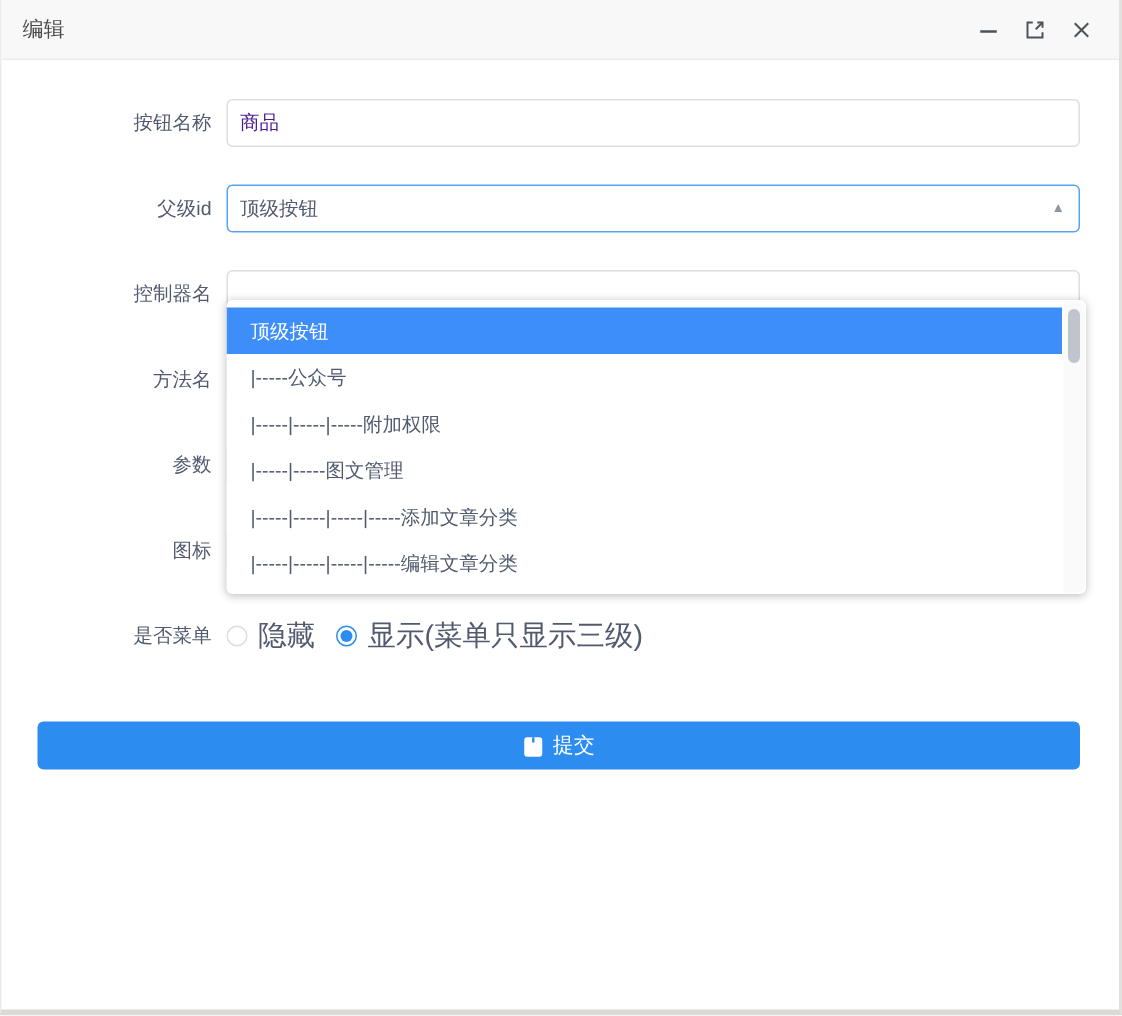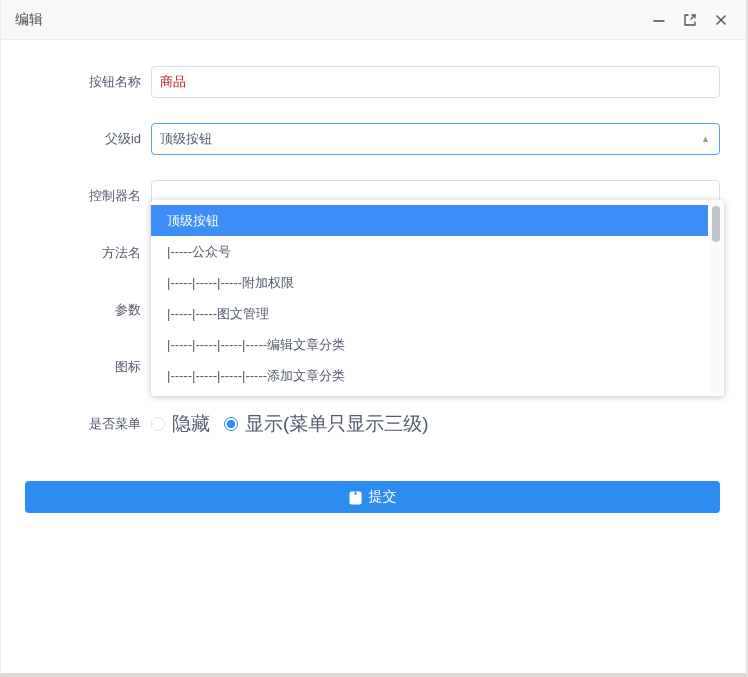--- a/index.html
+++ b/index.html
@@ -29,21 +29,21 @@
   .win-controls{margin-left:auto;display:flex;align-items:center;gap:14px;}
   .win-btn{width:17px;height:17px;display:flex;align-items:center;justify-content:center;cursor:pointer;}
   
   .form{padding-top:26px;position:relative;}
   .row{display:flex;align-items:center;height:32px;margin-bottom:25px;padding-right:26px;}
   .label{width:140px;flex:none;text-align:right;font-size:13px;color:#515a6e;}
   .control{flex:1;margin-left:10px;position:relative;height:32px;}
   .control-narrow{flex:none;width:80px;margin-left:10px;position:relative;height:32px;}
   .input{
     width:100%;height:32px;border:1px solid #dcdee2;border-radius:4px;
-    padding:0 8px;font-size:13px;color:#b91c1c;background:#fff;outline:none;
+    padding:0 8px;font-size:13px;color:#4c1d95;background:#fff;outline:none;
   }
   .input::placeholder{color:#c5c8ce;}
   .selectbox{
     width:100%;height:32px;border:1px solid var(--focus-border);border-radius:4px;
     background:#fff;display:flex;align-items:center;padding:0 24px 0 8px;
     font-size:13px;color:#515a6e;cursor:pointer;position:relative;
   }
   .caret{
     position:absolute;right:9px;top:50%;transform:translateY(-50%);
     font-size:9px;color:#8f959e;line-height:1;
@@ -198,21 +198,21 @@
         </svg>
         <span>提交</span>
       </button>
     </div>
 
     <div class="dropdown">
       <div class="dd-item selected">顶级按钮</div>
       <div class="dd-item">|-----公众号</div>
       <div class="dd-item">|-----|-----|-----附加权限</div>
       <div class="dd-item">|-----|-----图文管理</div>
+      <div class="dd-item">|-----|-----|-----|-----添加文章分类</div>
       <div class="dd-item">|-----|-----|-----|-----编辑文章分类</div>
-      <div class="dd-item">|-----|-----|-----|-----添加文章分类</div>
       <div class="dd-track">
         <div class="dd-thumb"></div>
       </div>
     </div>
 
   </div>
 </div>
 
 </body></html>

